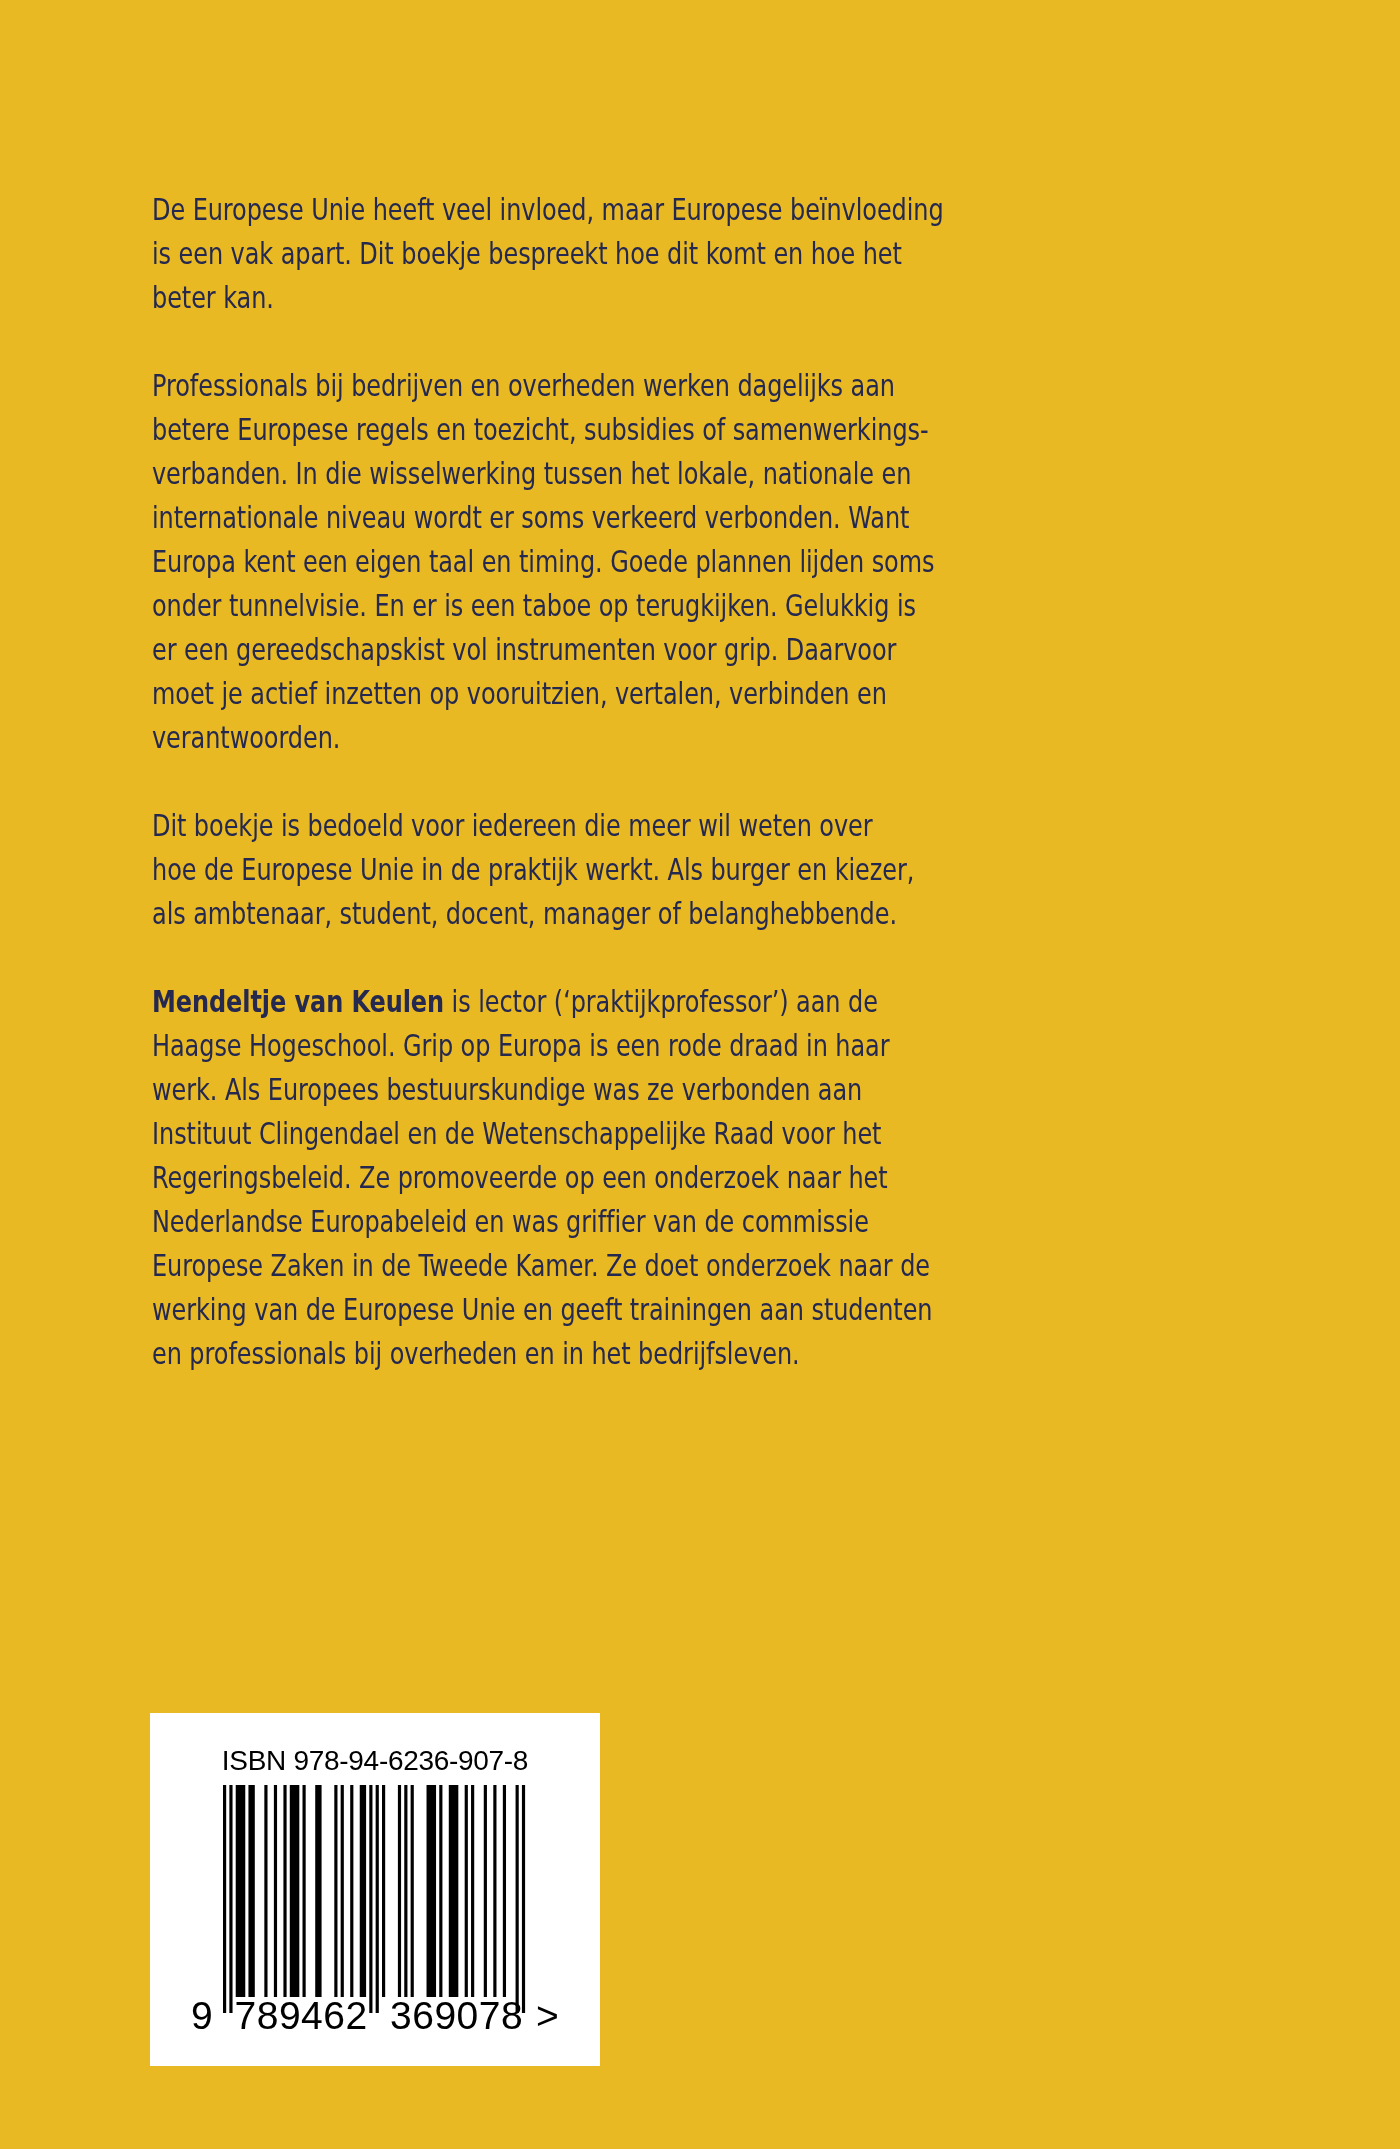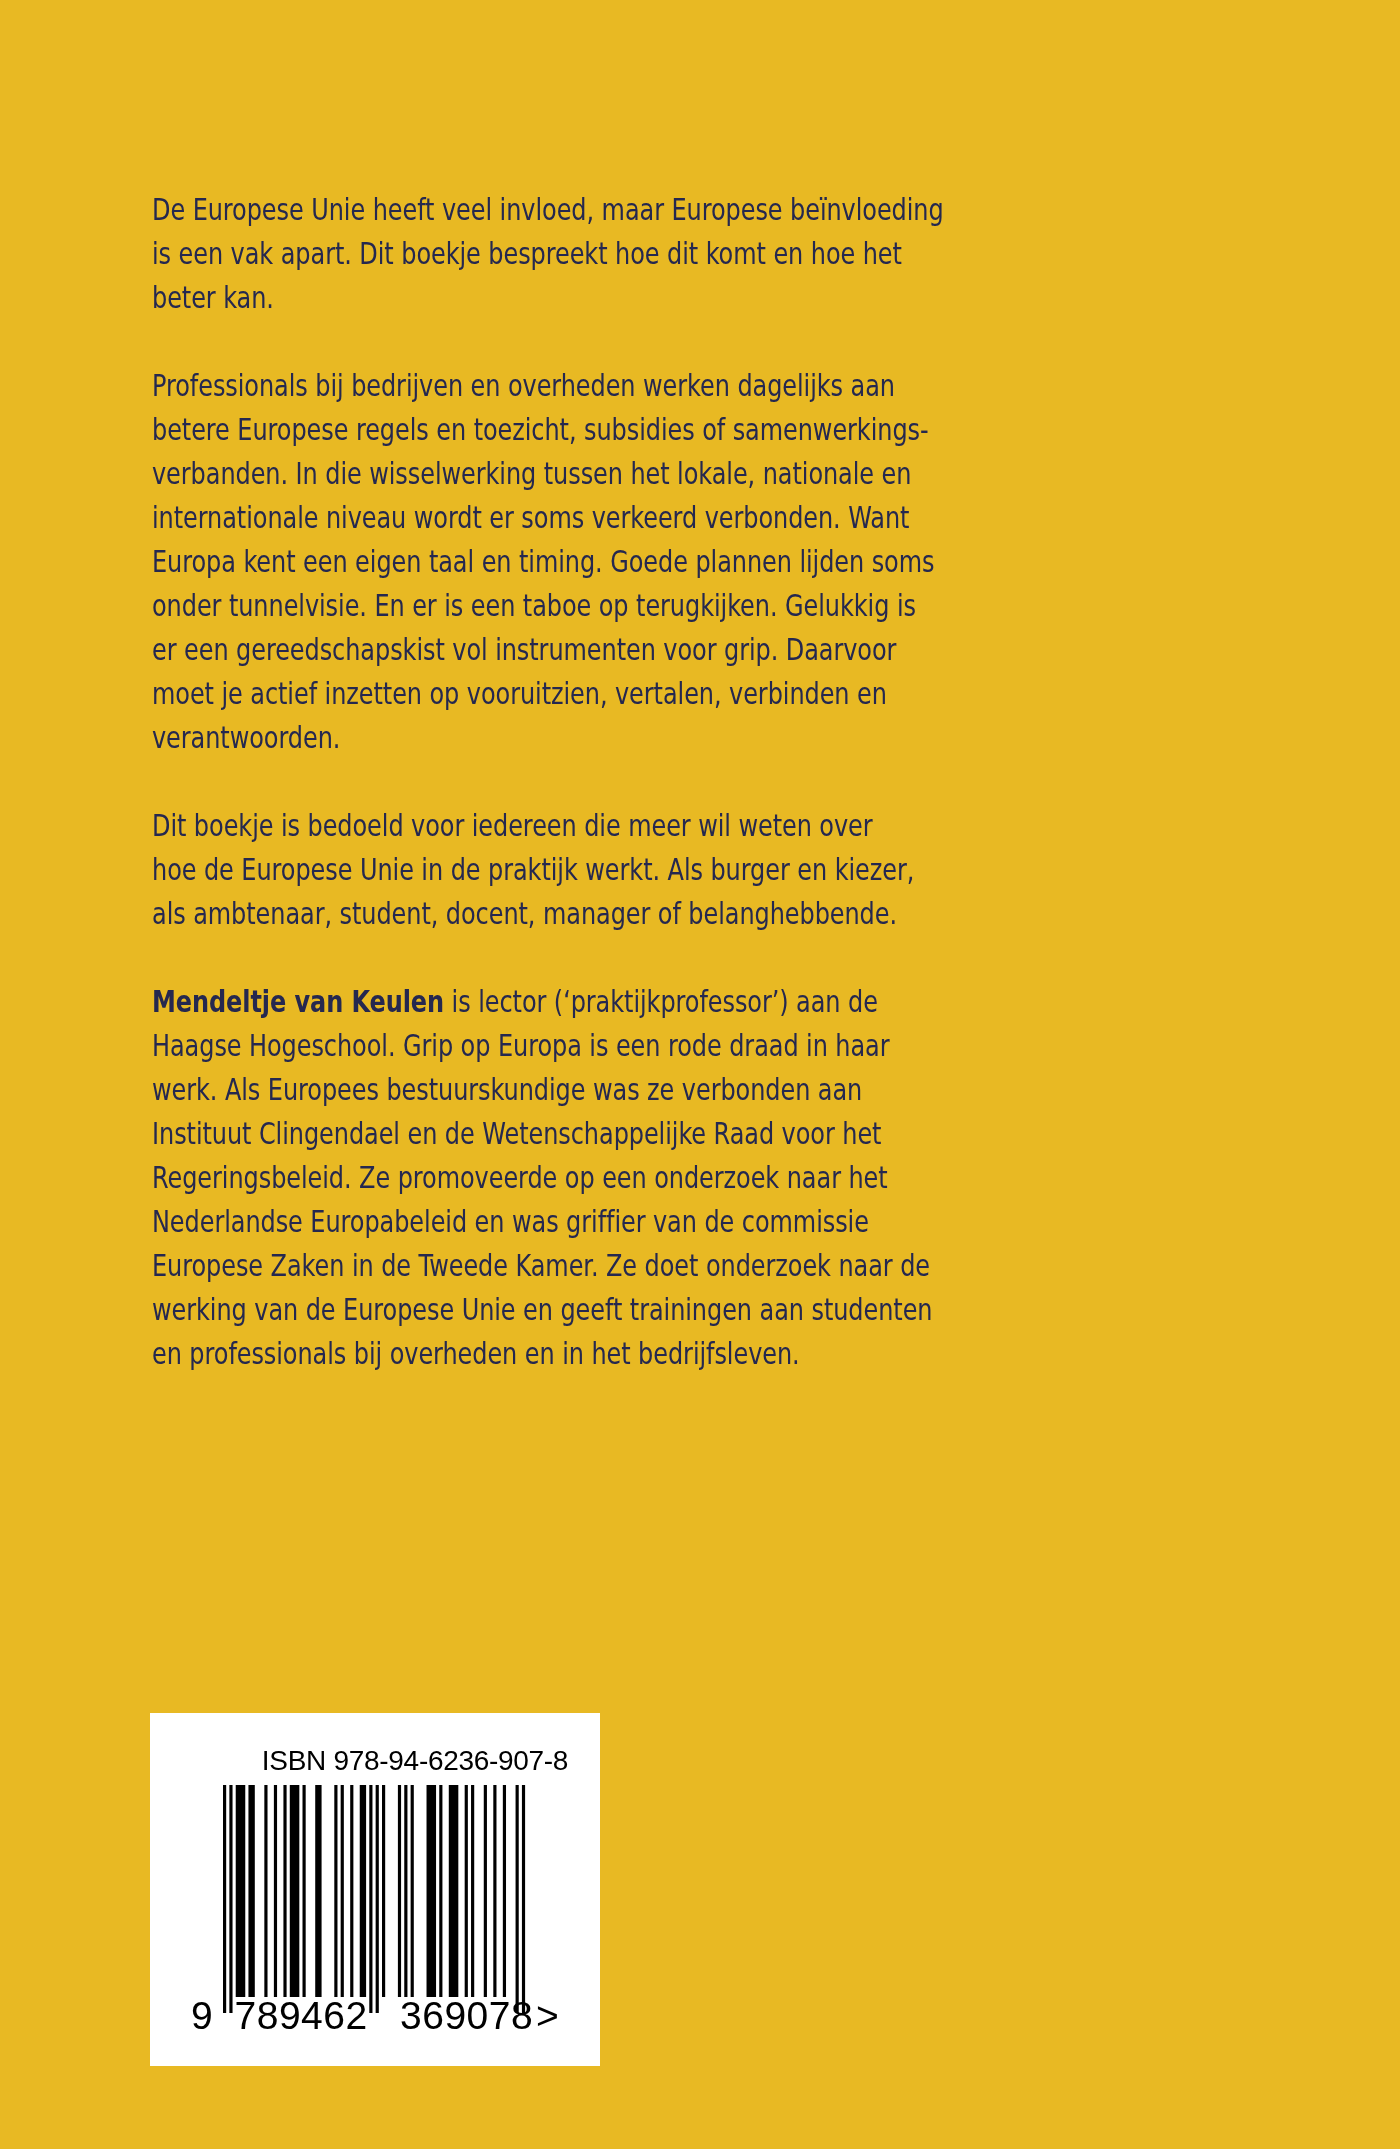--- a/index.html
+++ b/index.html
@@ -46,21 +46,20 @@
     position: absolute;
     left: 0;
     width: 450px;
     top: 34px;
     text-align: center;
     font-family: "Liberation Sans", sans-serif;
     font-size: 28px;
     line-height: 28px;
     color: #000;
     letter-spacing: -0.3px;
-    padding-left: 40px;
   }
   .bars {
     position: absolute;
     left: 0;
     top: 0;
   }
   .digit {
     position: absolute;
     font-family: "Liberation Sans", sans-serif;
     font-size: 39px;
@@ -127,15 +126,15 @@
       <rect x="314.68" y="72" width="3.18" height="212" fill="#000"></rect>
       <rect x="321.04" y="72" width="3.18" height="212" fill="#000"></rect>
       <rect x="333.76" y="72" width="3.18" height="212" fill="#000"></rect>
       <rect x="343.30" y="72" width="3.18" height="212" fill="#000"></rect>
       <rect x="352.84" y="72" width="3.18" height="212" fill="#000"></rect>
       <rect x="365.56" y="72" width="3.18" height="228" fill="#000"></rect>
       <rect x="371.92" y="72" width="3.18" height="228" fill="#000"></rect>
     </svg>
   <div class="digit" id="lead-digit" style="left: 41px; top: 283px;">9</div>
   <div class="digit" id="left-group" style="left: 84.54px; top: 283px; width: 129.56px; text-align: right; letter-spacing: 0.5px;">789462</div>
-  <div class="digit" id="right-group" style="left: 250px; top: 283px; width: 129.56px; text-align: left; letter-spacing: 0.5px;">369078</div>
+  <div class="digit" id="right-group" style="left: 240px; top: 283px; width: 129.56px; text-align: left; letter-spacing: 0.5px;">369078</div>
   <div class="digit" id="quiet-marker" style="left: 386px; top: 283px;">&gt;</div>
 </div>
 
 </body></html>

